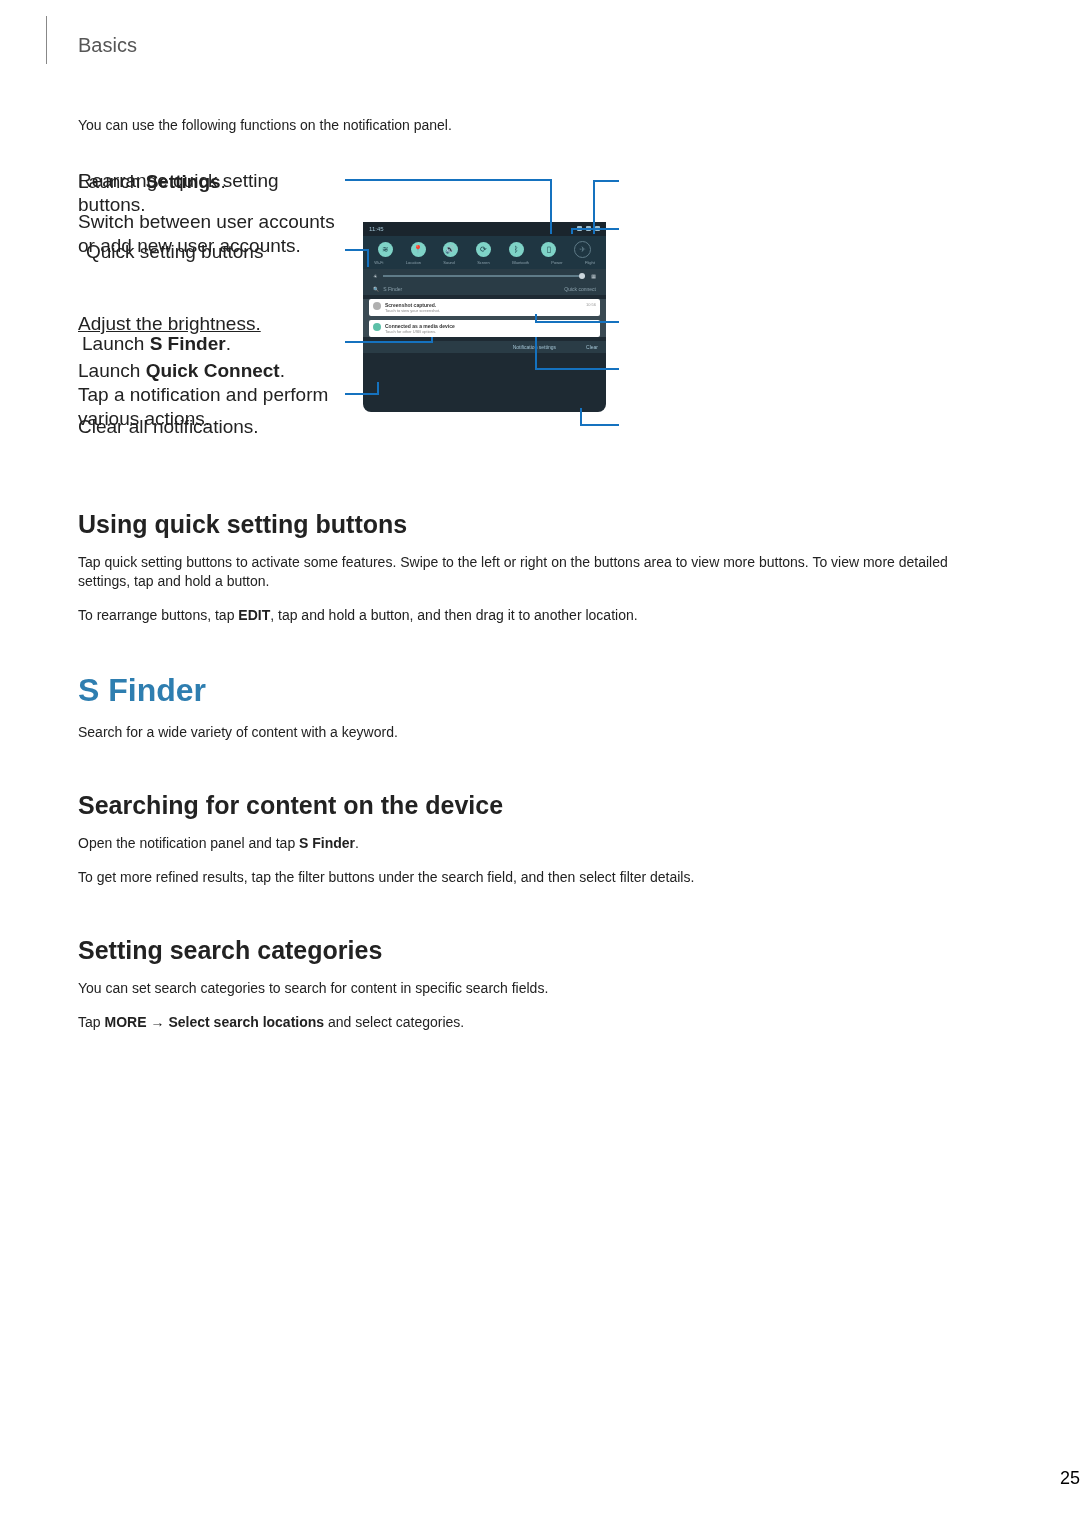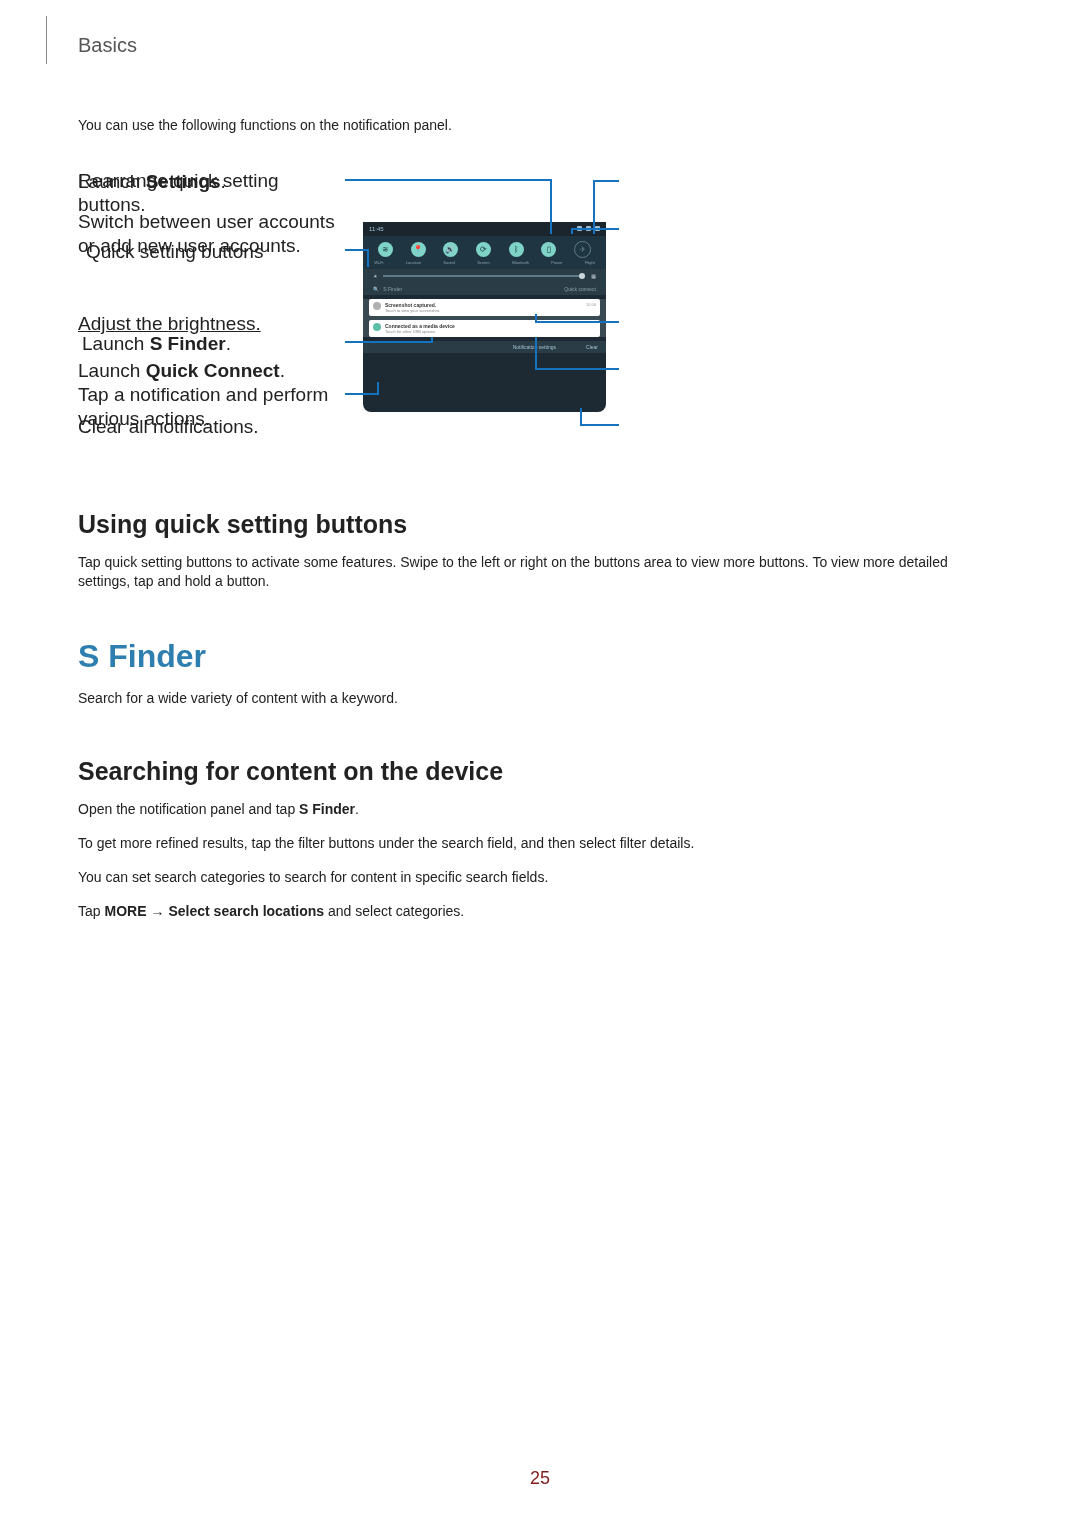--- a/index.html
+++ b/index.html
@@ -156,23 +156,23 @@
   }
   .mic-icon {
     display: inline-block;
     vertical-align: -3px;
   }
   .arrow { display:inline-block; padding: 0 4px; }
   .page-num {
     position: absolute;
     bottom: 38px;
     left: 0; right: 0;
-    text-align: center;
+    text-align: right;
     font-size: 18px;
-    color: #7f1d1d;
+    color: #000000;
   }
 </style>
 </head>
 <body>
 
 <div class="page">
   <div class="header-rule"></div>
   <div class="header-label">Basics</div>
 
   <p class="intro">You can use the following functions on the notification panel.</p>
@@ -267,29 +267,33 @@
         <polyline points="541,67 494,67 494,72"></polyline>
         <polyline points="541,160 458,160 458,152"></polyline>
         <polyline points="541,207 458,207 458,175"></polyline>
         <polyline points="541,263 503,263 503,246"></polyline>
       </g>
     </svg>
   </div>
 
   <h3 class="sub">Using quick setting buttons</h3>
   <p class="body">Tap quick setting buttons to activate some features. Swipe to the left or right on the buttons area to view more buttons. To view more detailed settings, tap and hold a button.</p>
+  <p class="body">
+    <span>To rearrange buttons, tap </span><span class="bold">EDIT</span><span>, tap and hold a button, and then drag it to another location.</span>
+  </p>
 
   <h2 class="section">S Finder</h2>
   <p class="body">Search for a wide variety of content with a keyword.</p>
 
   <h3 class="sub">Searching for content on the device</h3>
   <p class="body">
     <span>Open the notification panel and tap </span><span class="bold">S Finder</span><span>.</span>
   </p>
   <p class="body">To get more refined results, tap the filter buttons under the search field, and then select filter details.</p>
 
+  <h3 class="sub">Setting search categories</h3>
   <p class="body">You can set search categories to search for content in specific search fields.</p>
   <p class="body">
     <span>Tap </span><span class="bold">MORE</span><span class="arrow">→</span><span class="bold">Select search locations</span><span> and select categories.</span>
   </p>
 
   <div class="page-num">25</div>
 </div>
 
 </body></html>

